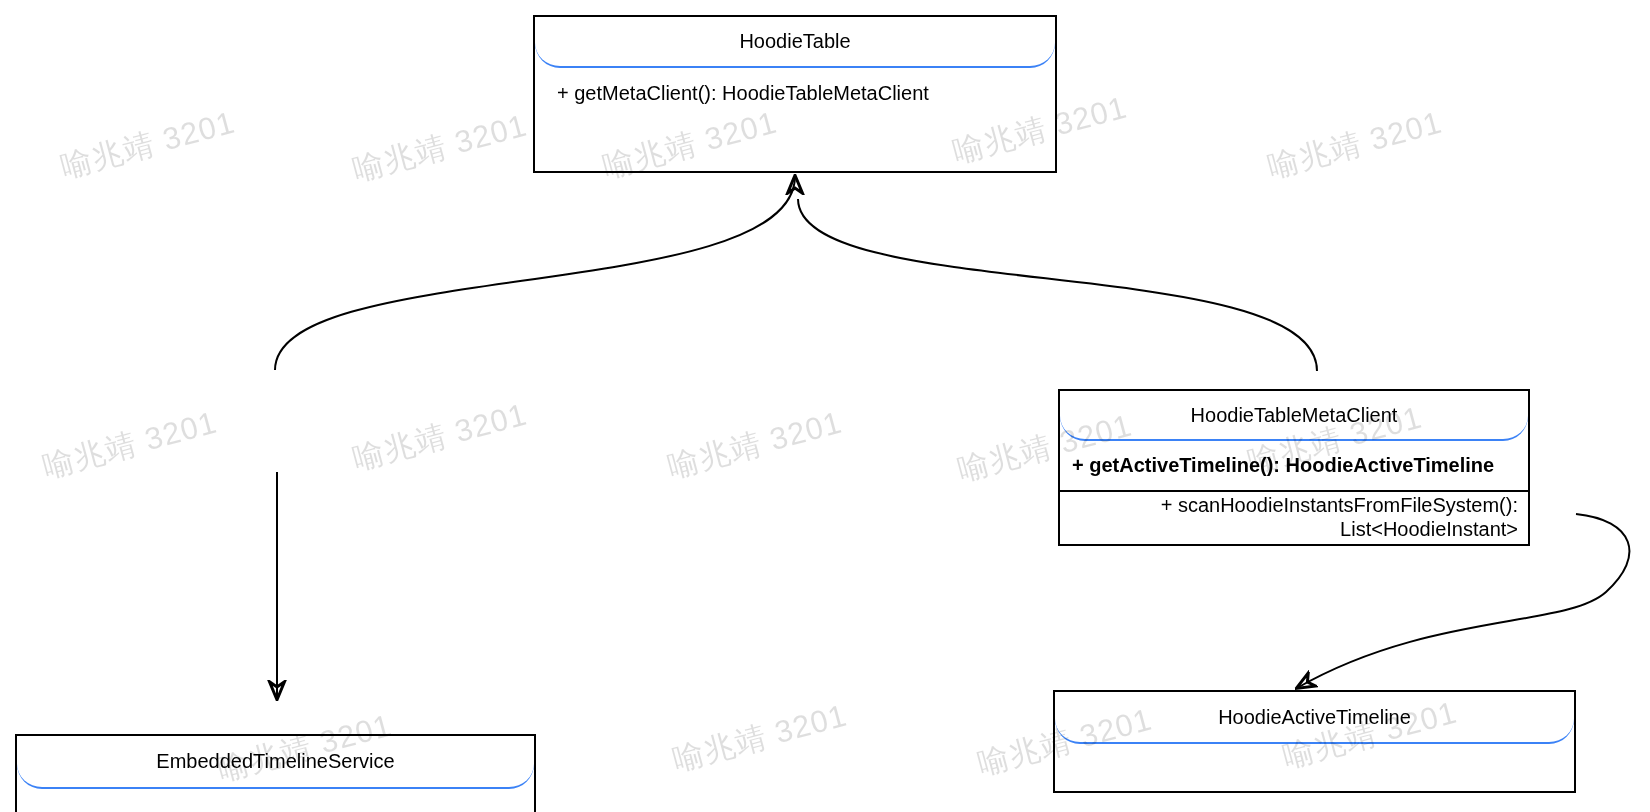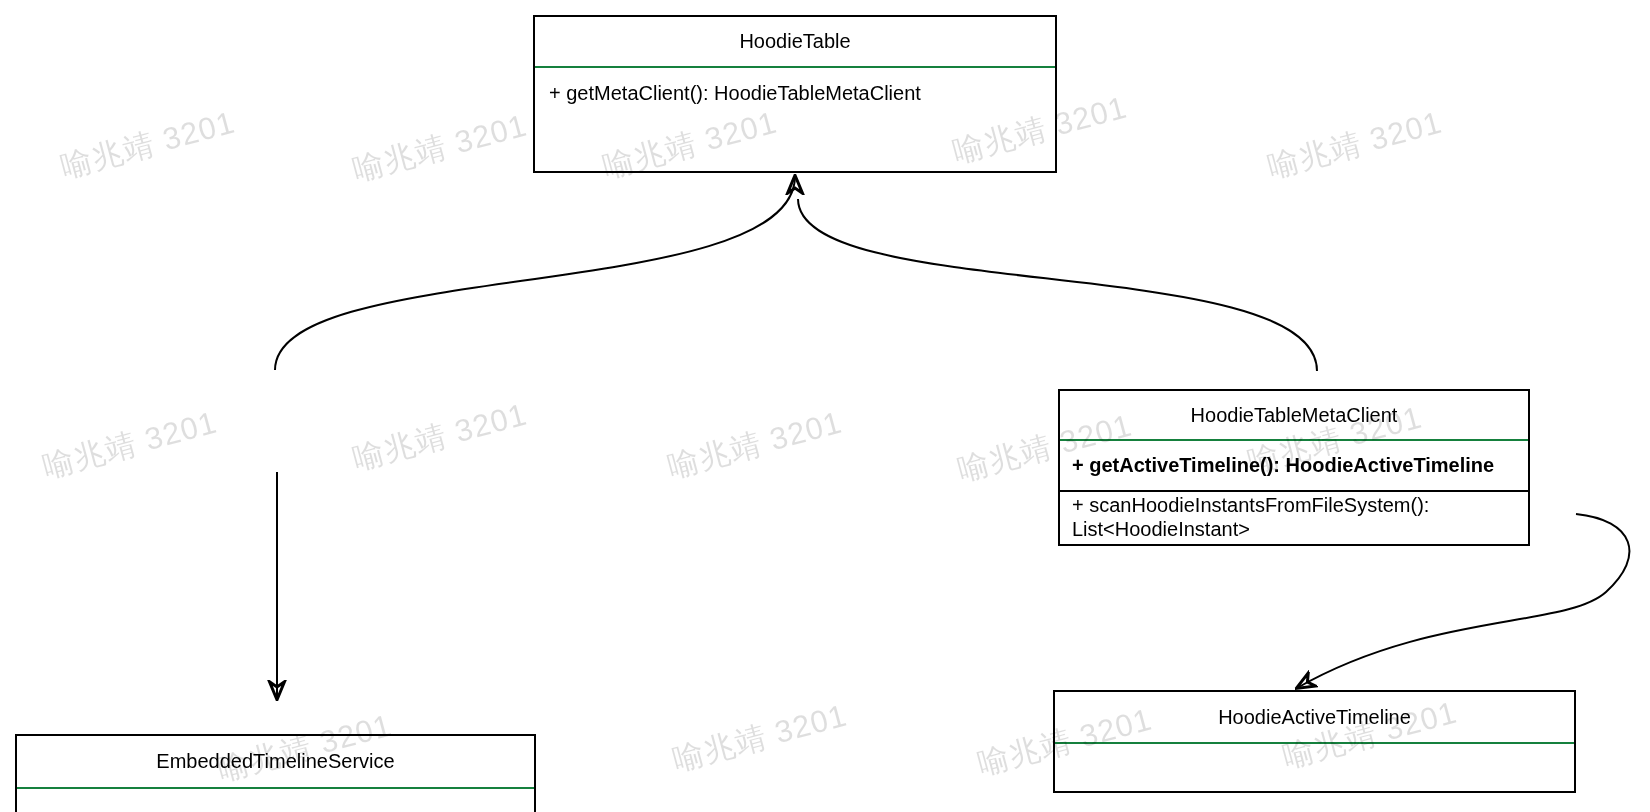--- a/index.html
+++ b/index.html
@@ -17,32 +17,34 @@
     position: absolute;
     background: #ffffff;
     border: 2px solid #000;
     box-sizing: border-box;
     font-size: 20px;
   }
   .classbox .title {
     display: flex;
     align-items: center;
     justify-content: center;
-    border-bottom: 2px solid #15803d;
+    border-bottom: 2px solid #3b82f6;
     box-sizing: content-box;
     white-space: nowrap;
+    border-radius: 25px;
   }
   .method-line {
     height: 50px;
     line-height: 50px;
     padding-left: 14px;
     white-space: nowrap;
   }
   .compartment {
     box-sizing: border-box;
+    padding-left: 8px;
   }
   .compartment.bordered { border-bottom: 2px solid #000; }
   .method-single {
     padding-left: 12px;
     white-space: nowrap;
   }
   .bold { font-weight: bold; }
   .method-wrap {
     padding: 1px 10px 0 12px;
     line-height: 24px;
@@ -93,21 +95,21 @@
     <div class="title" style="height:49px;">HoodieTable</div>
     <div class="compartment">
       <div class="method-line">+ getMetaClient(): HoodieTableMetaClient</div>
     </div>
   </div>
 
 
   <div class="classbox" style="left:1058px; top:389px; width:472px; height:157px;">
     <div class="title" style="height:48px;">HoodieTableMetaClient</div>
     <div class="compartment bordered method-single bold" style="height:51px; line-height:49px;">+ getActiveTimeline(): HoodieActiveTimeline</div>
-    <div class="compartment method-wrap" style="height:50px;">+ scanHoodieInstantsFromFileSystem(): List&lt;HoodieInstant&gt;</div>
+    <div class="compartment method-wrap" style="height:50px;text-align:right;">+ scanHoodieInstantsFromFileSystem(): List&lt;HoodieInstant&gt;</div>
   </div>
 
   <div class="classbox" style="left:15px; top:702px; width:521px; height:93px;margin-top:32px;">
     <div class="title" style="height:51px;">EmbeddedTimelineService</div>
     <div class="compartment" style="height:36px;"></div>
   </div>
 
   <div class="classbox" style="left:1053px; top:690px; width:523px; height:103px;">
     <div class="title" style="height:50px;">HoodieActiveTimeline</div>
     <div class="compartment" style="height:47px;"></div>

